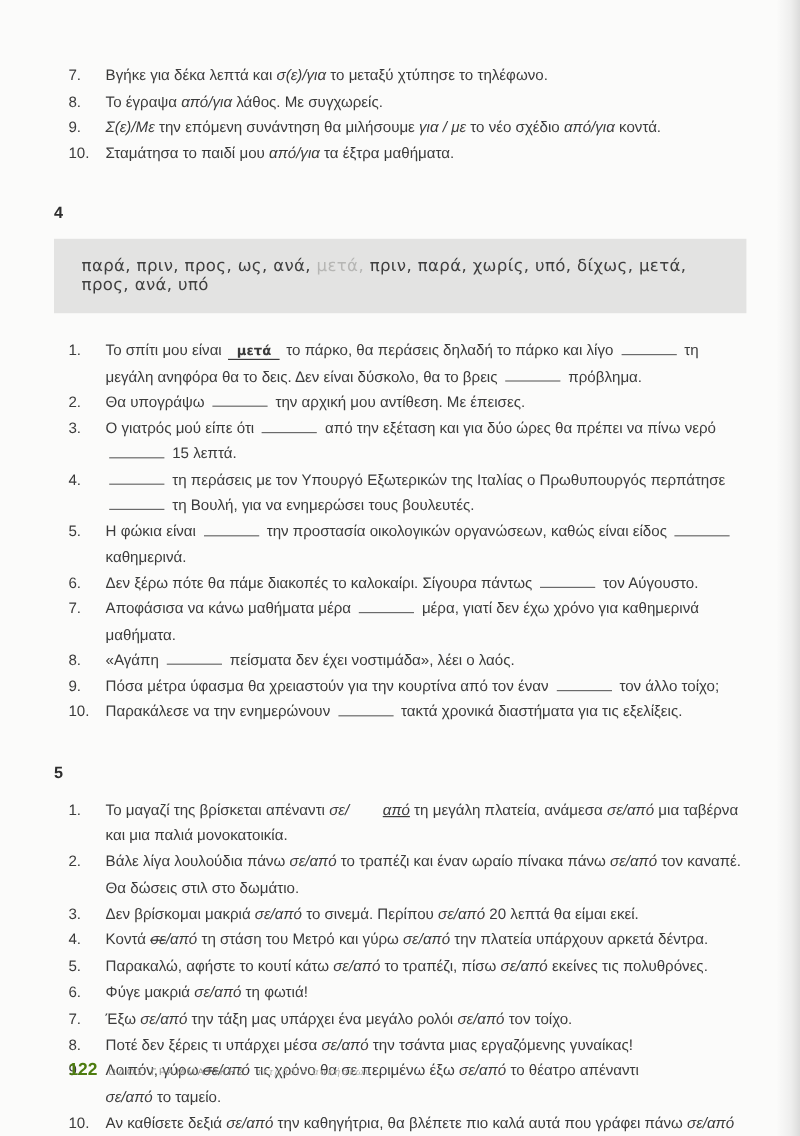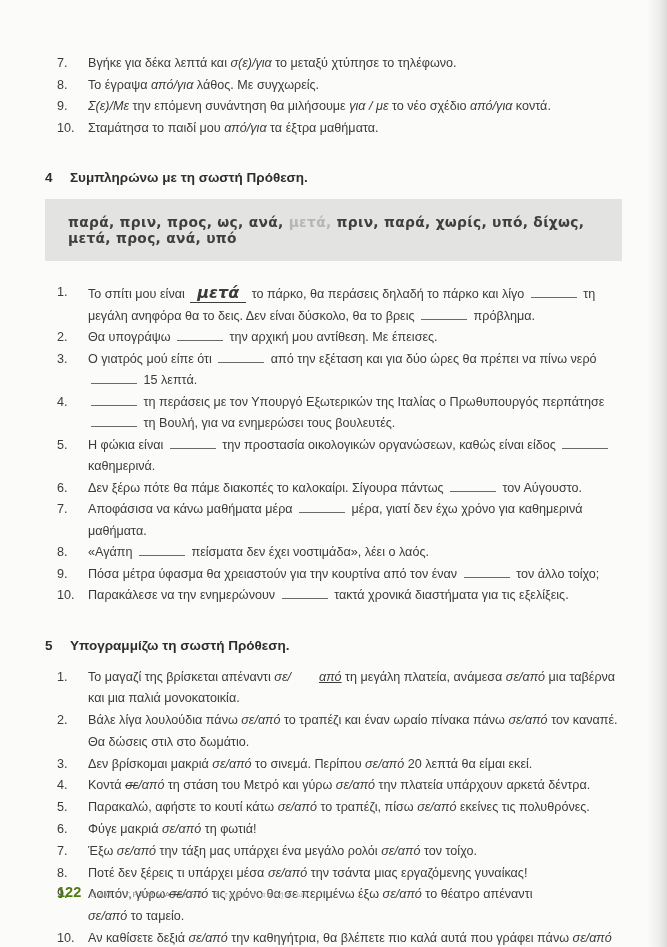--- a/index.html
+++ b/index.html
@@ -16,34 +16,33 @@
   }
   .list{list-style:none;margin:0;padding:0;}
   .list-item{display:flex;align-items:flex-start;font-size:12.6px;line-height:21.5px;color:#3b3b3b;}
   .item-num{flex:0 0 31px;color:#3b3b3b;}
   .item-text{flex:1 1 auto;}
   .seg-n{font-style:normal;}
   .seg-i{font-style:italic;}
   .seg-u{font-style:italic;text-decoration:underline;margin-left:28px;}
   .seg-st{font-style:italic;text-decoration:line-through;text-align:center;}
   .seg-hw{
-    font-family:"DejaVu Sans",sans-serif;font-weight:bold;font-style:italic;
-    font-size:16px;border-bottom:1.5px solid #3b3b3b;padding:0 7px;margin:0 2px;
+    font-family:"DejaVu Sans",sans-serif;font-weight:bold;
+    font-size:11px;border-bottom:1.5px solid #3b3b3b;padding:0 7px;margin:0 2px;
   }
   .seg-blank{
     display:inline-block;width:46px;border-bottom:1px solid #6a6a6a;margin:0 3px;
   }
   .section-heading{display:flex;align-items:baseline;margin:31px 0 14px 0;color:#2e2e2e;}
   .section-num{font-weight:bold;font-size:13.5px;flex:0 0 25px;margin-left:-12px;}
   .section-title{font-weight:bold;font-size:13.5px;}
   .word-bank{
     background:#e3e3e2;margin:0 0 21px -12px;padding:15px 28px 15px 23px;
     font-family:"DejaVu Sans",sans-serif;font-size:13.8px;color:#3f3f3f;
     letter-spacing:0.3px;
-    font-weight:bold;
   }
   .word-used{color:#b6b6b4;}
   .top-list{margin-top:7px;}
   .sec5-list .list-item{line-height:21.8px;}
   .footer{
     position:absolute;left:57px;bottom:47px;display:flex;align-items:baseline;gap:9px;
   }
   .page-number{font-weight:bold;font-size:14.5px;color:#4d7c0f;}
   .book-title{font-size:8px;letter-spacing:2.2px;color:#8d8d8b;text-align:right;}
   .book-subtitle{font-size:8px;letter-spacing:1.6px;color:#adadab;font-style:italic;}
@@ -67,21 +66,20 @@
       <span class="item-text"><span class="seg-i">Σ(ε)/Με</span><span class="seg-n"> την επόμενη συνάντηση θα μιλήσουμε </span><span class="seg-i">για / με</span><span class="seg-n"> το νέο σχέδιο </span><span class="seg-i">από/για</span><span class="seg-n"> κοντά.</span></span>
     </li>
     <li class="list-item">
       <span class="item-num">10.</span>
       <span class="item-text"><span class="seg-n">Σταμάτησα το παιδί μου </span><span class="seg-i">από/για</span><span class="seg-n"> τα έξτρα μαθήματα.</span></span>
     </li>
   </ul>
 
   <div class="section-heading">
     <span class="section-num">4</span>
-    <span class="section-title">Συμπληρώνω με τη σωστή Πρόθεση.</span>
   </div>
 
   <div class="word-bank"><span>παρά, </span><span>πριν, </span><span>προς, </span><span>ως, </span><span>ανά, </span><span class="word-used">μετά, </span><span>πριν, </span><span>παρά, </span><span>χωρίς, </span><span>υπό, </span><span>δίχως, </span><span>μετά, </span><span>προς, </span><span>ανά, </span><span>υπό</span></div>
 
   <ul class="list">
     <li class="list-item">
       <span class="item-num">1.</span>
       <span class="item-text"><span class="seg-n">Το σπίτι μου είναι </span><span class="seg-hw">μετά</span><span class="seg-n"> το πάρκο, θα περάσεις δηλαδή το πάρκο και λίγο </span><span class="seg-blank"></span><span class="seg-n"> τη μεγάλη ανηφόρα θα το δεις. Δεν είναι δύσκολο, θα το βρεις </span><span class="seg-blank"></span><span class="seg-n"> πρόβλημα.</span></span>
     </li>
     <li class="list-item">
@@ -117,21 +115,20 @@
       <span class="item-text"><span class="seg-n">Πόσα μέτρα ύφασμα θα χρειαστούν για την κουρτίνα από τον έναν </span><span class="seg-blank"></span><span class="seg-n"> τον άλλο τοίχο;</span></span>
     </li>
     <li class="list-item">
       <span class="item-num">10.</span>
       <span class="item-text"><span class="seg-n">Παρακάλεσε να την ενημερώνουν </span><span class="seg-blank"></span><span class="seg-n"> τακτά χρονικά διαστήματα για τις εξελίξεις.</span></span>
     </li>
   </ul>
 
   <div class="section-heading">
     <span class="section-num">5</span>
-    <span class="section-title">Υπογραμμίζω τη σωστή Πρόθεση.</span>
   </div>
 
   <ul class="list sec5-list">
     <li class="list-item">
       <span class="item-num">1.</span>
       <span class="item-text"><span class="seg-n">Το μαγαζί της βρίσκεται απέναντι </span><span class="seg-i">σε/</span><span class="seg-u">από</span><span class="seg-n"> τη μεγάλη πλατεία, ανάμεσα </span><span class="seg-i">σε/από</span><span class="seg-n"> μια ταβέρνα και μια παλιά μονοκατοικία.</span></span>
     </li>
     <li class="list-item">
       <span class="item-num">2.</span>
       <span class="item-text"><span class="seg-n">Βάλε λίγα λουλούδια πάνω </span><span class="seg-i">σε/από</span><span class="seg-n"> το τραπέζι και έναν ωραίο πίνακα πάνω </span><span class="seg-i">σε/από</span><span class="seg-n"> τον καναπέ. Θα δώσεις στιλ στο δωμάτιο.</span></span>

